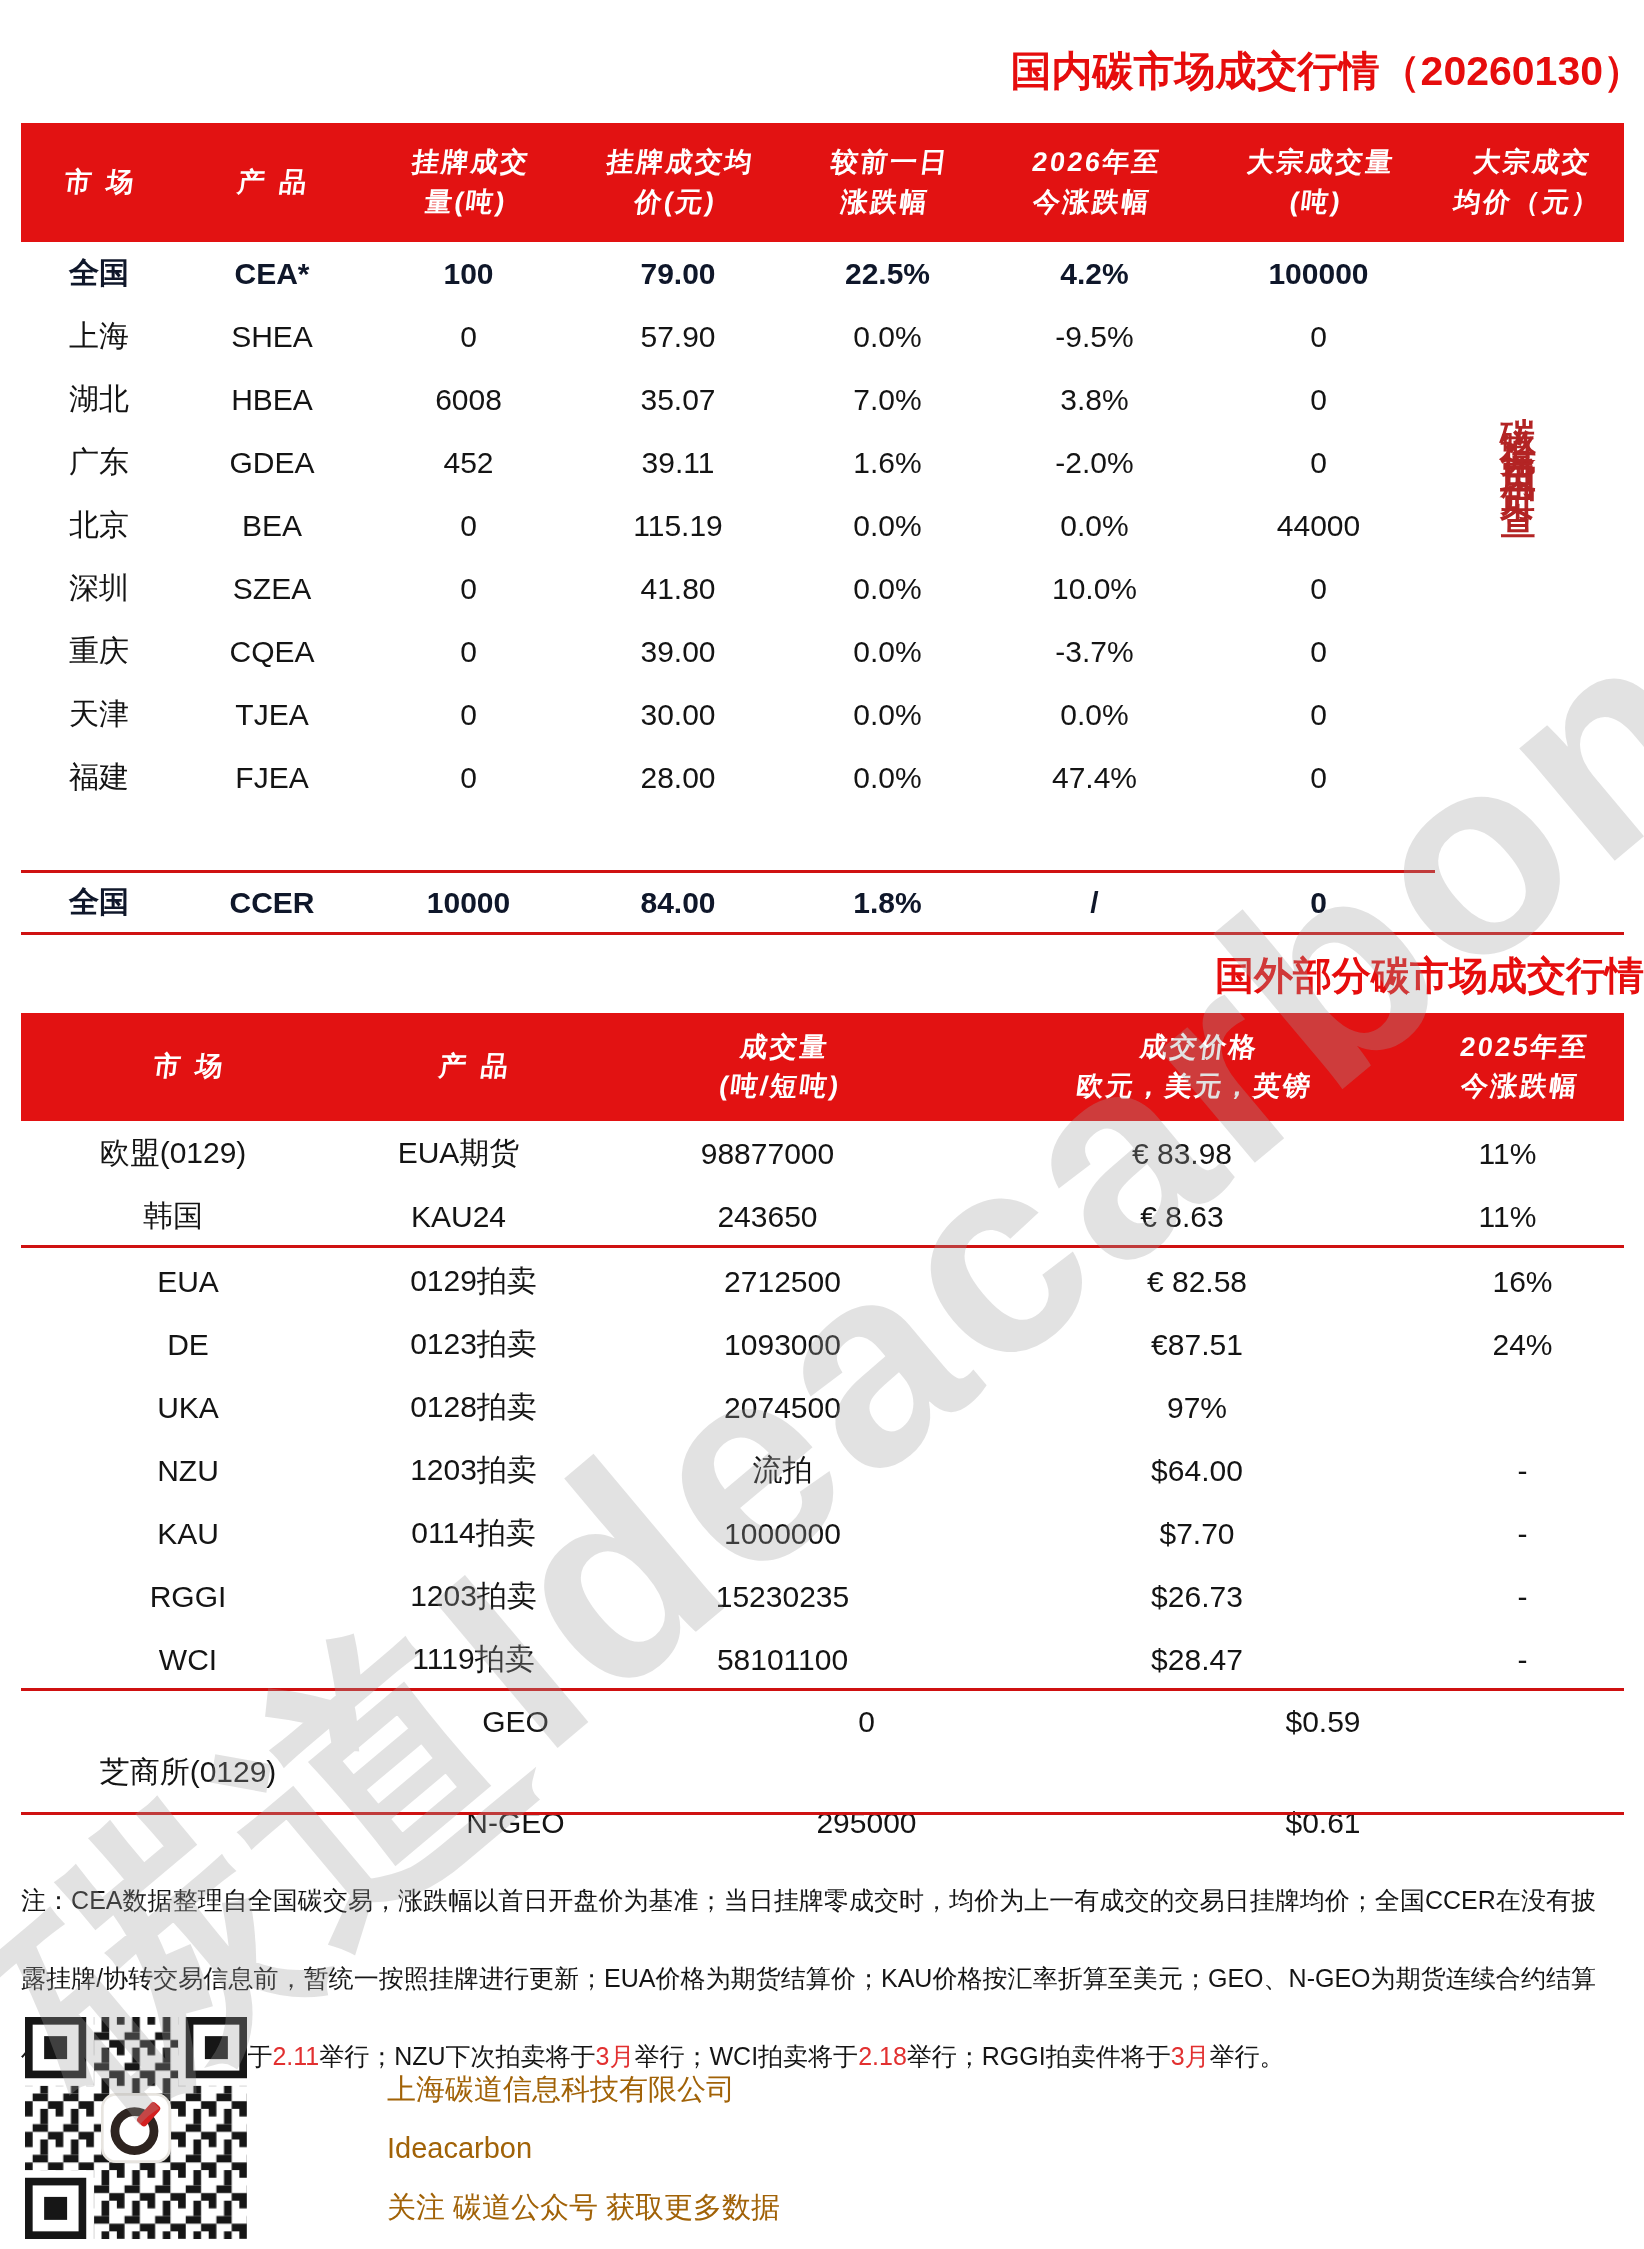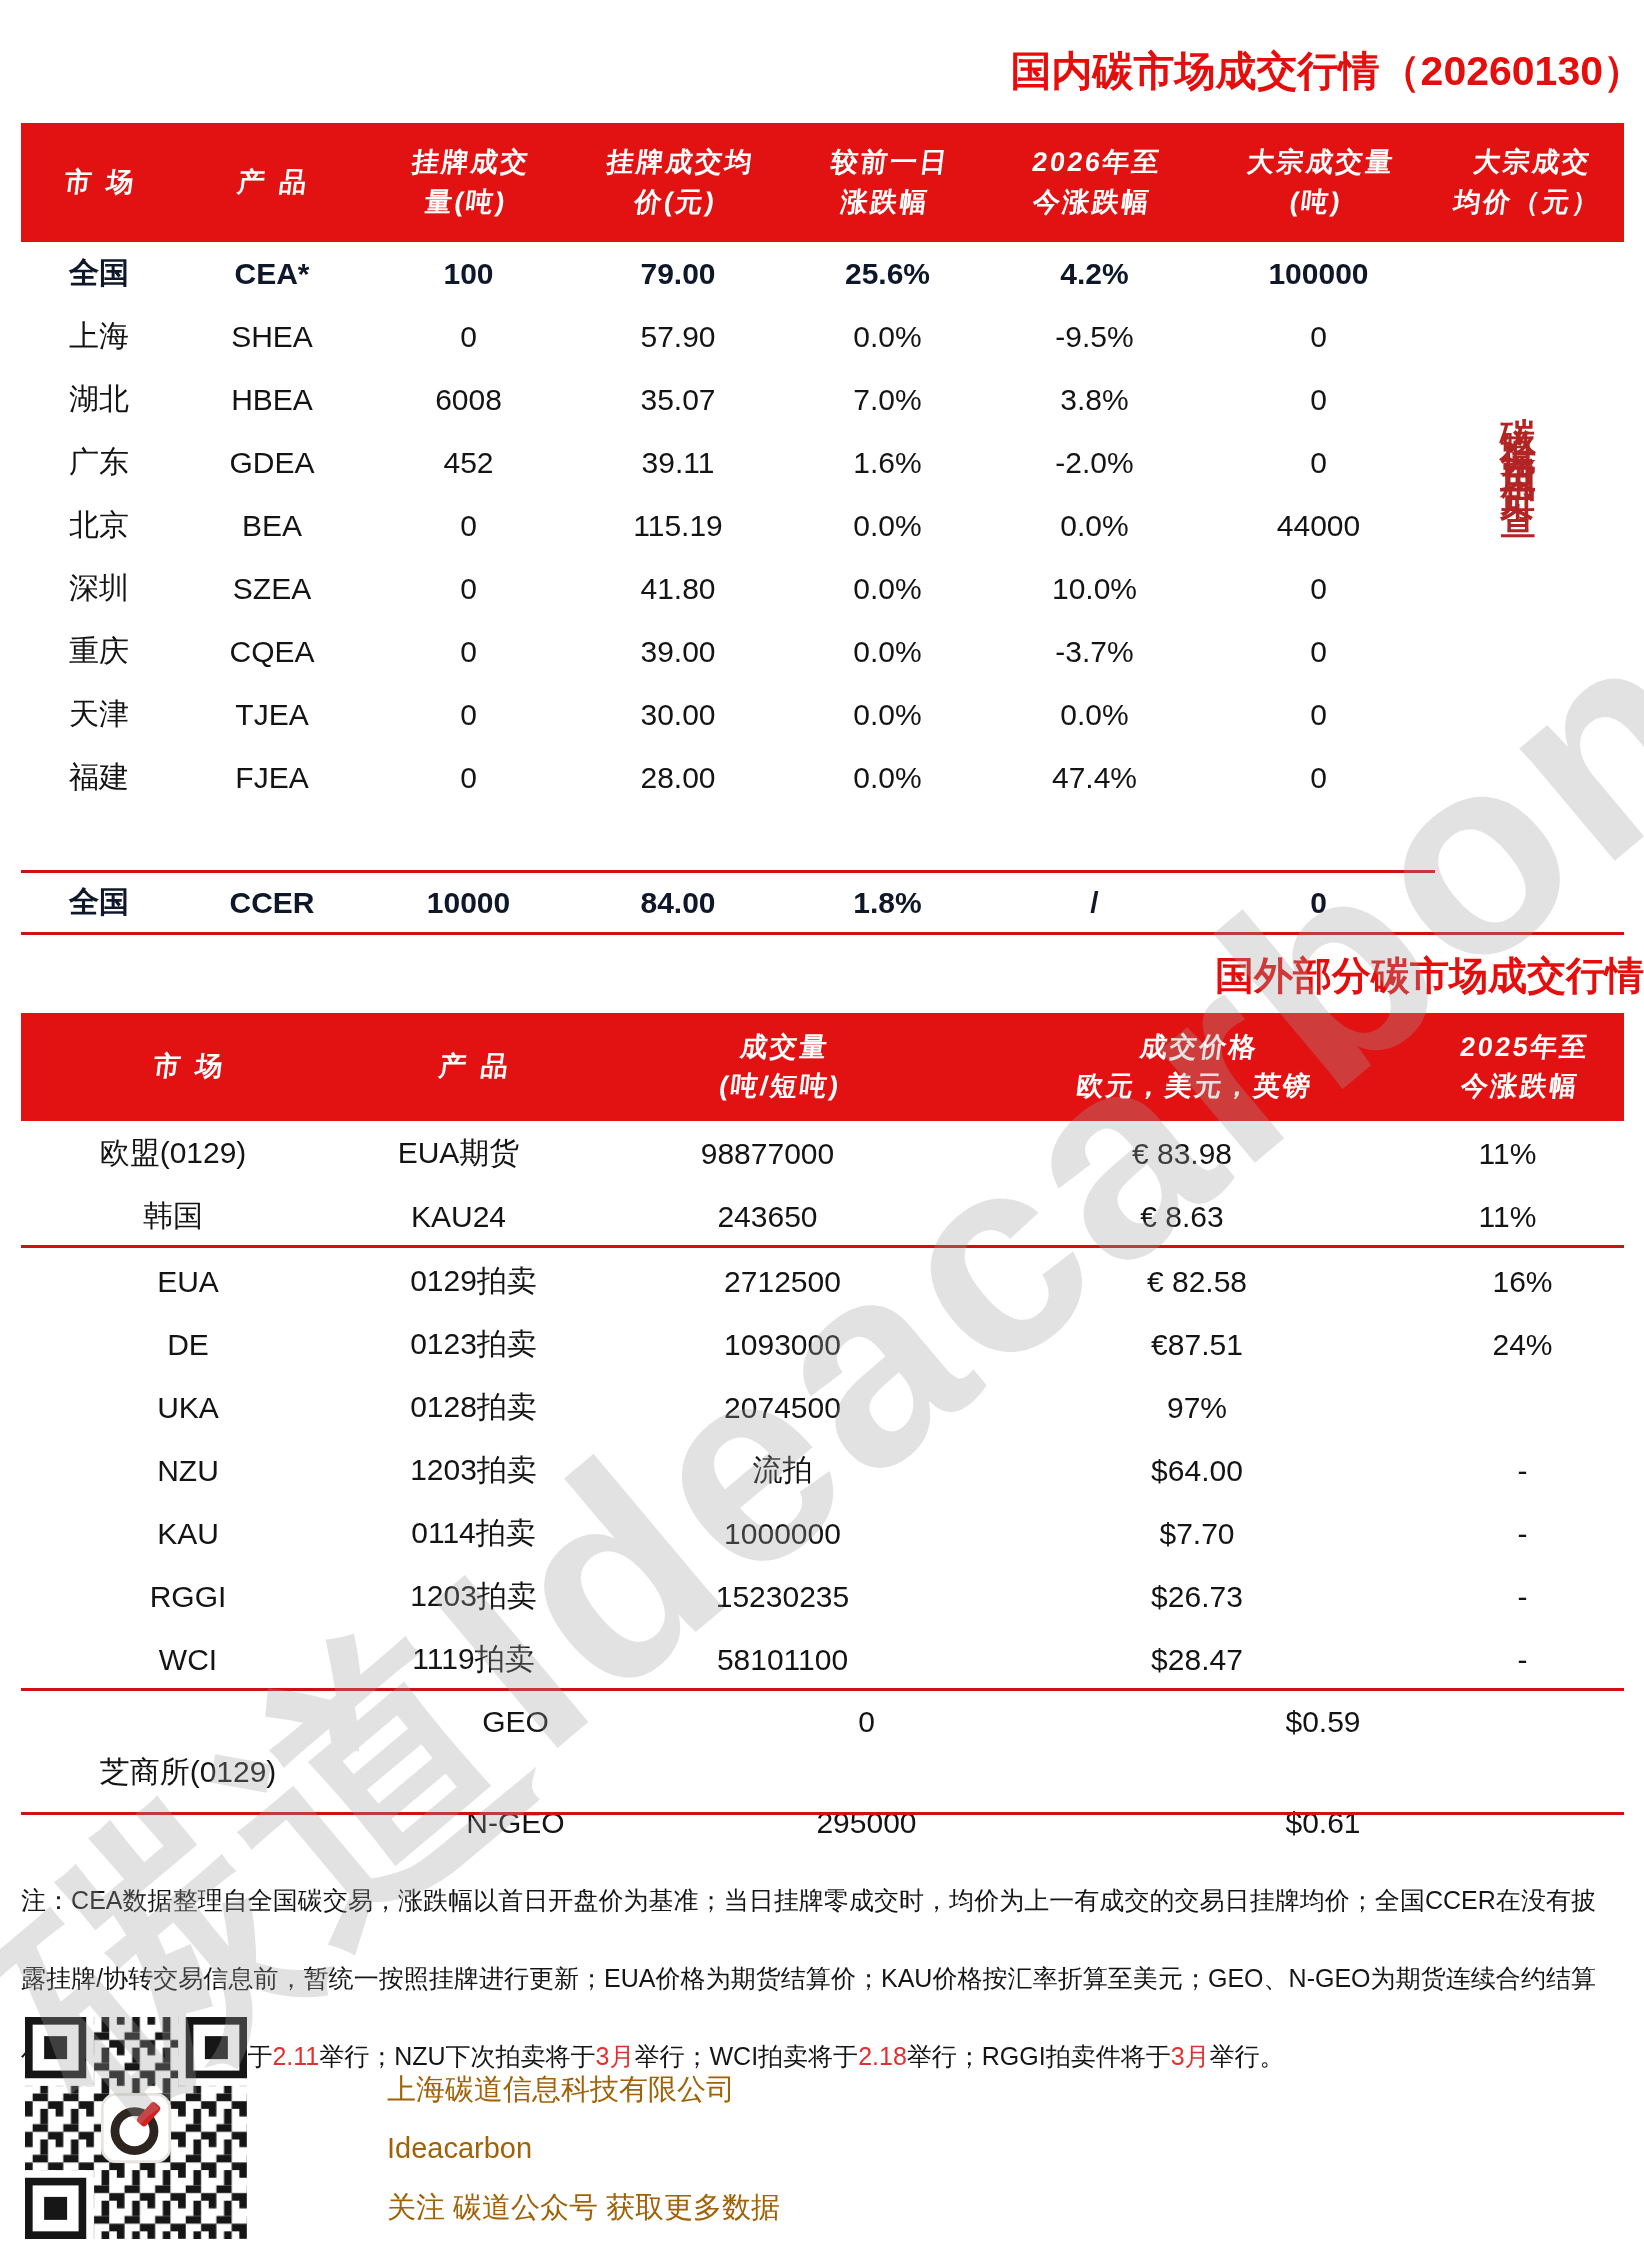--- a/index.html
+++ b/index.html
@@ -78,21 +78,21 @@
         <span>均价（元）</span>
       </div>
   </div>
 
   <div class="abs" style="left:21px;top:242px;width:1603px;">
     <div class="tr g1 red">
       <div class="td">全国</div>
         <div class="td">CEA*</div>
         <div class="td">100</div>
         <div class="td">79.00</div>
-        <div class="td">25.6%</div>
+        <div class="td">22.5%</div>
         <div class="td">4.2%</div>
         <div class="td">100000</div>
         <div class="td"></div>
     </div>
     <div class="tr g1">
       <div class="td">上海</div>
         <div class="td">SHEA</div>
         <div class="td">0</div>
         <div class="td">57.90</div>
         <div class="td">0.0%</div>

